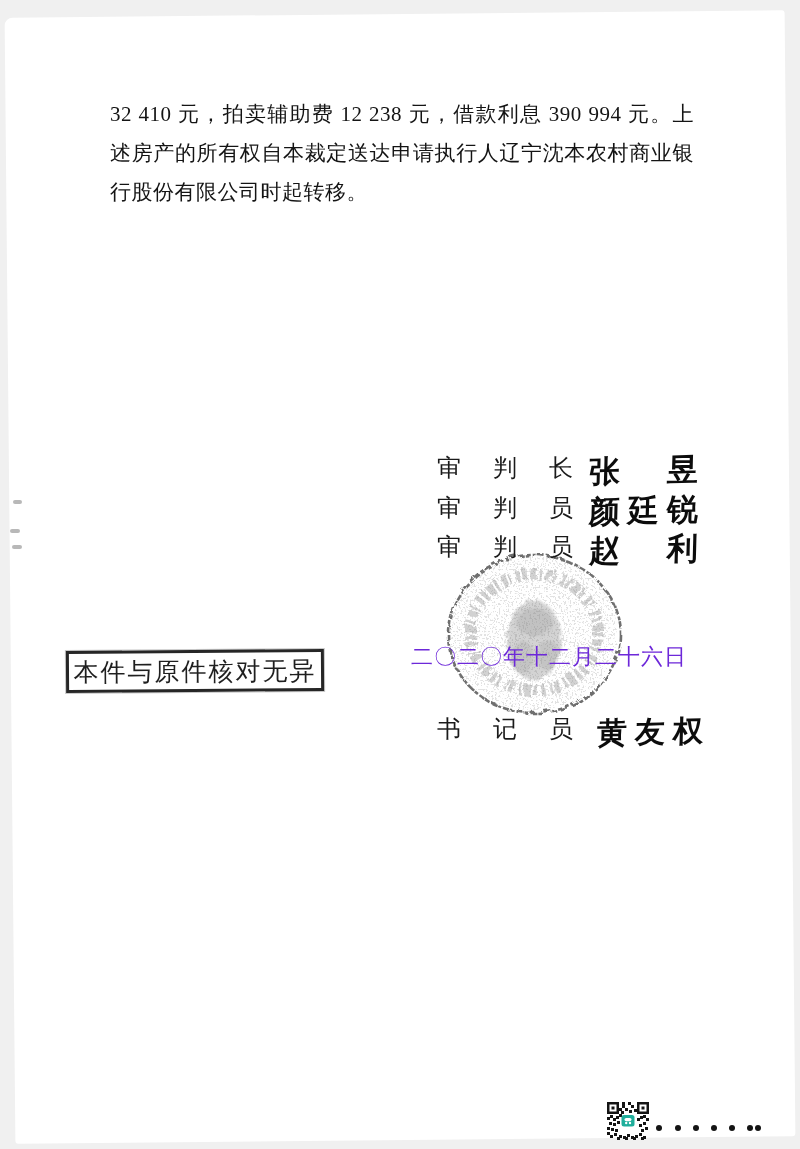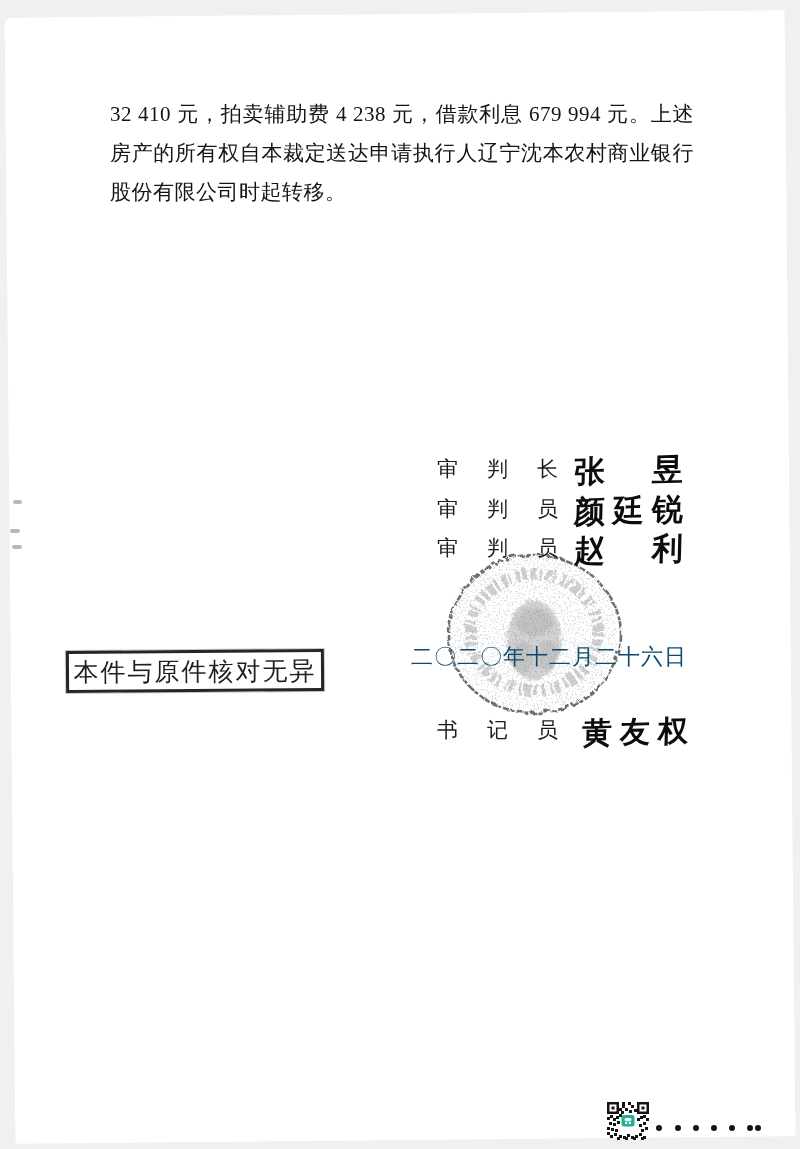--- a/index.html
+++ b/index.html
@@ -19,34 +19,34 @@
   .body-text{
     position:absolute;left:110px;top:95px;width:584px;
     font-size:21px;line-height:39px;letter-spacing:0.5px;
     color:#141414;text-align:justify;z-index:3;
   }
   .body-text p{margin:0;padding:0;}
   .body-text p.indent{text-indent:2em;margin-top:6px;}
   
   .sig-row{position:absolute;left:437px;white-space:nowrap;z-index:3;}
   .sig-row .role, .clerk-row .role{
-    font-size:21px;letter-spacing:4px;color:#1a1a1a;
+    font-size:24px;letter-spacing:4px;color:#1a1a1a;
   }
   .hand{
     display:inline-block;font-size:31px;font-weight:700;color:#0c0c0c;
     letter-spacing:8px;margin-left:8px;vertical-align:-5px;
     transform:rotate(-1.5deg) skewX(-3deg);
   }
   .row-1{top:450px;}
   .row-2{top:490px;}
   .row-3{top:529px;}
   
   .date-line{
     position:absolute;left:411px;top:642px;z-index:4;
-    font-size:22px;letter-spacing:1px;color:#0c4a6e;white-space:nowrap;
+    font-size:22px;letter-spacing:1px;color:#6d28d9;white-space:nowrap;
   }
   
   .clerk-row{position:absolute;left:437px;top:712px;white-space:nowrap;z-index:3;}
   .clerk-row .hand{font-size:30px;margin-left:16px;}
   
   .stamp-box{
     position:absolute;left:66px;top:650px;width:252px;height:36px;
     border:3px solid #262626;box-shadow:0 0 0 1px rgba(40,40,40,.25);
     display:flex;align-items:center;justify-content:center;
     transform:rotate(-0.4deg);z-index:3;
@@ -72,21 +72,21 @@
 </head>
 <body>
 
 <div class="stage">
 
   <div class="paper-sheet"></div>
 
   <div class="content-layer">
 
     <div class="body-text">
-      <p>32 410 元，拍卖辅助费 4 238 元，借款利息 679 994 元。上述房产的所有权自本裁定送达申请执行人辽宁沈本农村商业银行股份有限公司时起转移。</p>
+      <p>32 410 元，拍卖辅助费 12 238 元，借款利息 390 994 元。上述房产的所有权自本裁定送达申请执行人辽宁沈本农村商业银行股份有限公司时起转移。</p>
     </div>
 
     <div class="sig-row row-1">
       <span class="role">审　判　长</span>
       <span class="hand">张　昱</span>
     </div>
     <div class="sig-row row-2">
       <span class="role">审　判　员</span>
       <span class="hand">颜廷锐</span>
     </div>

